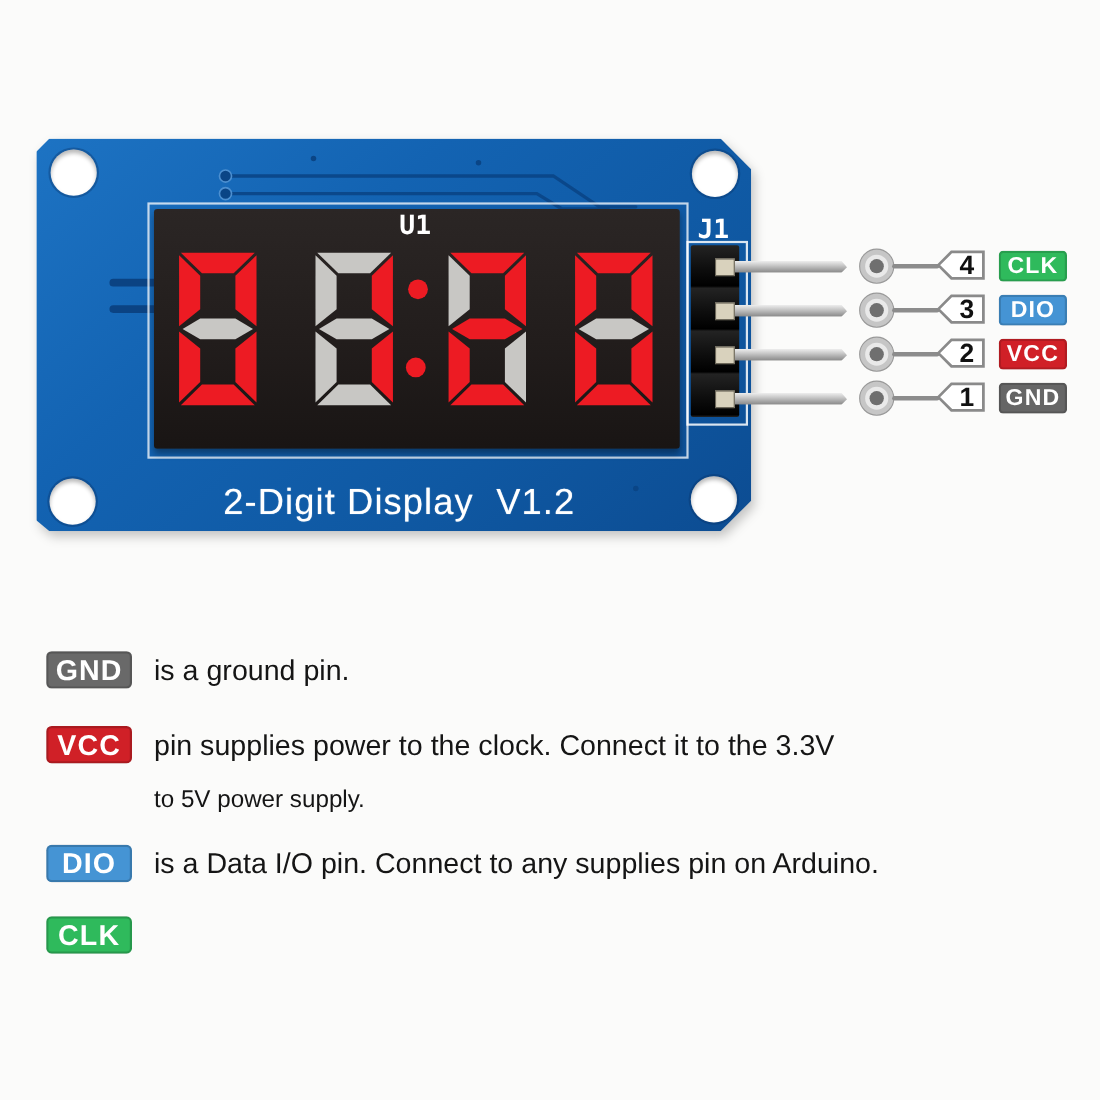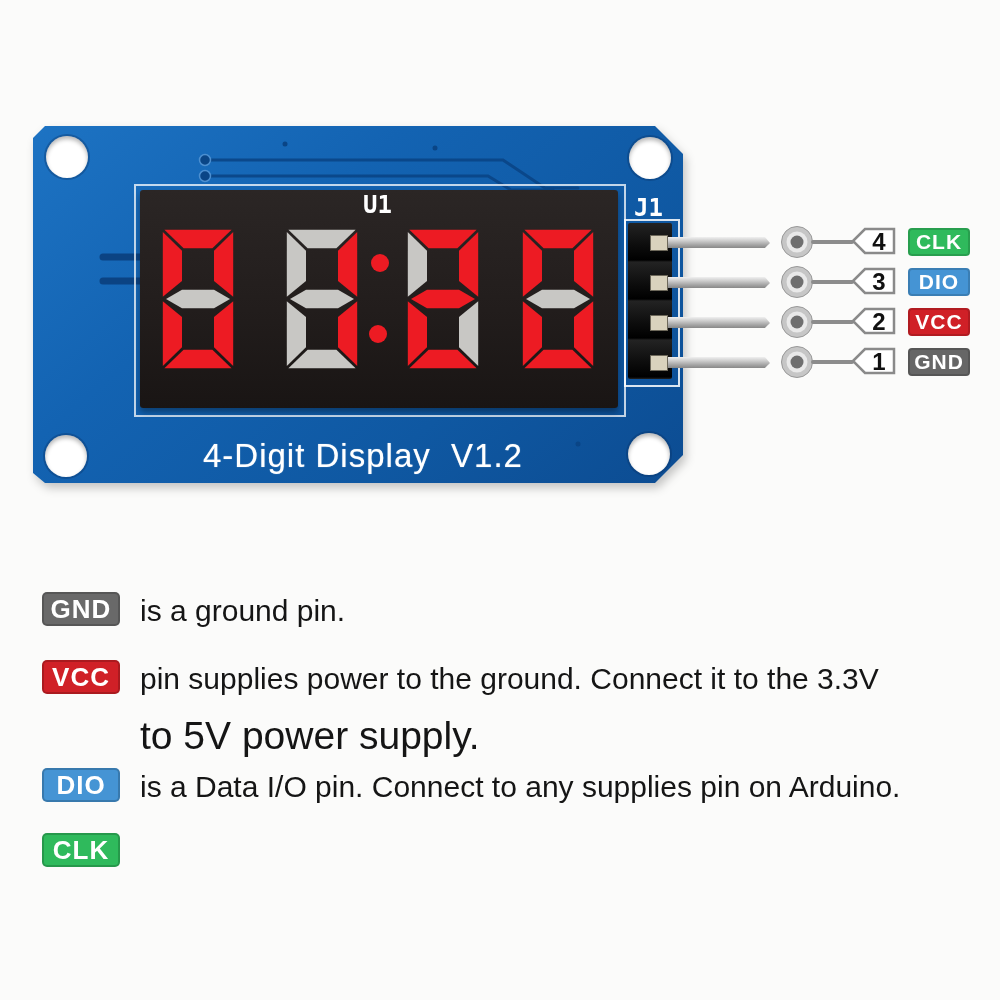--- a/index.html
+++ b/index.html
@@ -50,22 +50,22 @@
   .tag text{font-family:"Liberation Sans",sans-serif;font-size:24px;font-weight:bold;fill:#111111;}
   .pin-badge{position:absolute;left:127px;top:2px;width:62px;height:28px;border-radius:4px;
     display:flex;align-items:center;justify-content:center;color:#ffffff;font-size:21px;
     font-weight:bold;letter-spacing:1px;border:2px solid rgba(0,0,0,.15);box-sizing:border-box;}
 
   
   .legend-row{position:absolute;left:42px;width:940px;height:38px;}
   .legend-badge{position:absolute;left:0;top:0;width:78px;height:34px;border-radius:5px;
     display:flex;align-items:center;justify-content:center;color:#ffffff;font-size:26px;
     font-weight:bold;letter-spacing:1px;border:2px solid rgba(0,0,0,.18);box-sizing:border-box;}
-  .legend-text{position:absolute;left:98px;top:2px;font-size:30px;color:#151515;white-space:nowrap;}
-  .legend-cont{position:absolute;left:140px;font-size:39px;color:#151515;white-space:nowrap;}
+  .legend-text{position:absolute;left:98px;top:2px;font-size:26px;color:#151515;white-space:nowrap;}
+  .legend-cont{position:absolute;left:140px;font-size:22px;color:#151515;white-space:nowrap;}
 </style>
 </head>
 <body>
 
 <div id="scene">
 
   <div class="board-wrap">
     <div class="board">
 
       <svg class="traces" width="650" height="357" viewBox="0 0 650 357">
@@ -122,21 +122,21 @@
           <polygon points="94,98 94,181 70,157 70,118" fill="#ed1b23"></polygon>
           <polygon points="8,184 92,184 68,160 32,160" fill="#ed1b23"></polygon>
           <polygon points="6,98 30,118 30,157 6,181" fill="#ed1b23"></polygon>
           <polygon points="6,9 30,33 30,72 6,92" fill="#ed1b23"></polygon>
           <polygon points="10,95 30,83 70,83 90,95 70,107 30,107" fill="#c8c7c4"></polygon>
         </svg>
       </div>
 
       <div class="silk silk-u1">U1</div>
       <div class="silk silk-j1">J1</div>
-      <div class="silk board-title">4-Digit Display  V1.2</div>
+      <div class="silk board-title">2-Digit Display  V1.2</div>
 
       <div class="conn-outline"></div>
       <div class="connector"></div>
     </div>
   </div>
 
   <div class="pin-entry" style="left:650px;top:235px;"></div>
   <div class="pin-entry" style="left:650px;top:275px;"></div>
   <div class="pin-entry" style="left:650px;top:315px;"></div>
   <div class="pin-entry" style="left:650px;top:355px;"></div>
@@ -189,21 +189,21 @@
     </svg>
     <div class="pin-badge" style="background-color: rgb(102, 102, 102);">GND</div>
   </div>
 
   <div class="legend-row" style="top:592px;">
     <div class="legend-badge" style="background-color: rgb(105, 105, 105);">GND</div>
     <div class="legend-text">is a ground pin.</div>
   </div>
   <div class="legend-row" style="top:660px;">
     <div class="legend-badge" style="background-color: rgb(208, 32, 39);">VCC</div>
-    <div class="legend-text">pin supplies power to the ground. Connect it to the 3.3V</div>
+    <div class="legend-text">pin supplies power to the clock. Connect it to the 3.3V</div>
   </div>
   <div class="legend-cont" style="top:714px;">to 5V power supply.</div>
   <div class="legend-row" style="top:768px;">
     <div class="legend-badge" style="background-color: rgb(69, 148, 212);">DIO</div>
     <div class="legend-text">is a Data I/O pin. Connect to any supplies pin on Arduino.</div>
   </div>
   <div class="legend-row" style="top:833px;">
     <div class="legend-badge" style="background-color: rgb(47, 186, 92);">CLK</div>
   </div>
 

